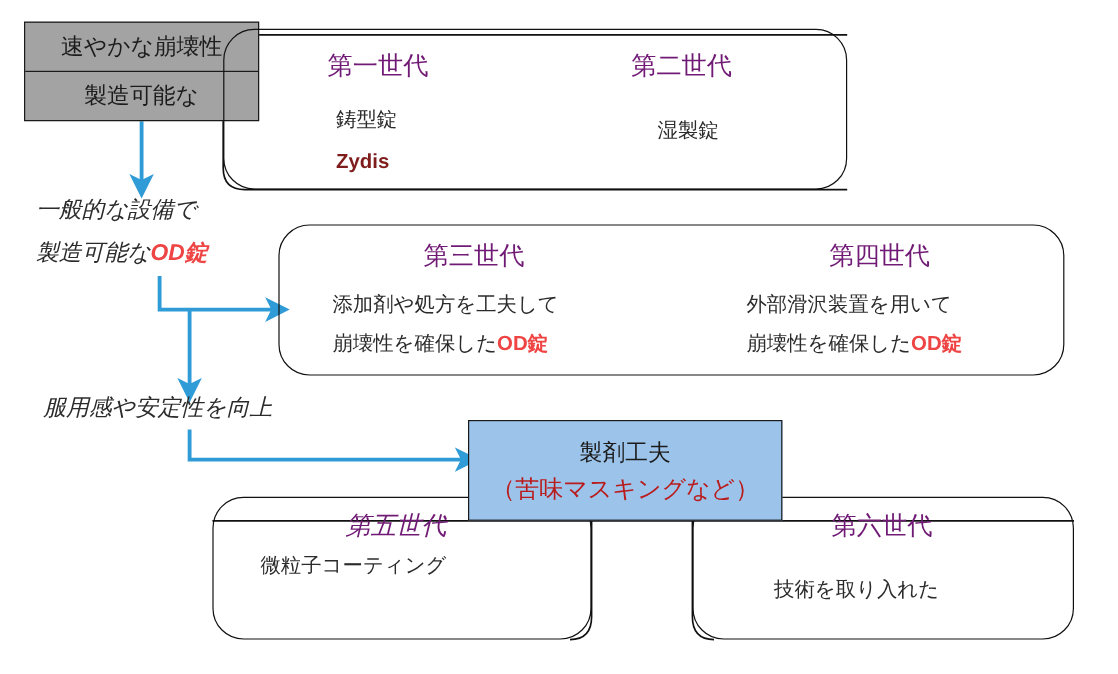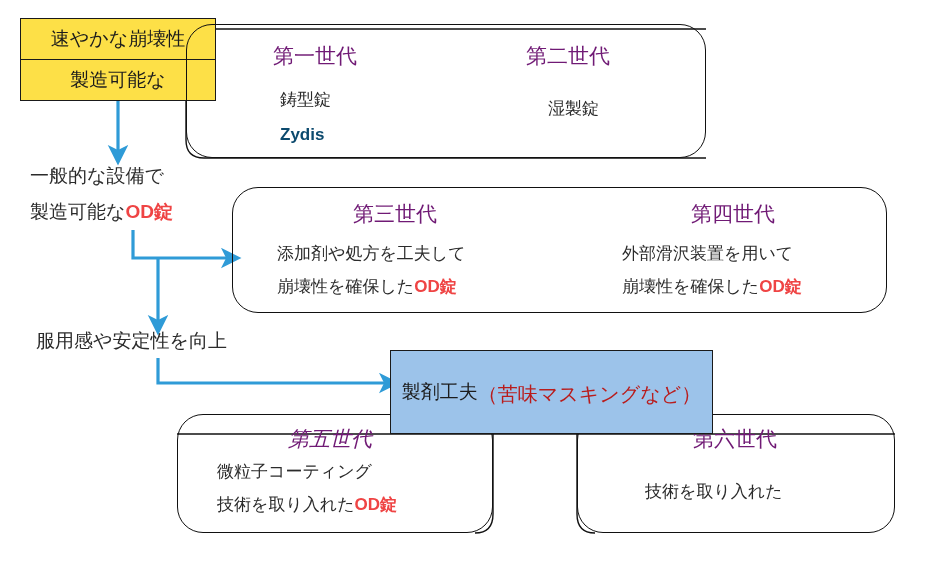--- a/index.html
+++ b/index.html
@@ -38,21 +38,21 @@
   .bluebox {
     position: absolute;
     box-sizing: border-box;
     border: 1.2px solid #1a1a1a;
     background: #9cc3ea;
   }
   .bluebox-split {
     position: absolute;
     box-sizing: border-box;
     border: 1.2px solid #1a1a1a;
-    background: #fde047;
+    background: #a3a3a3;
   }
   .bluebox-split .half {
     box-sizing: border-box;
     height: 50%;
     display: flex;
     align-items: center;
     justify-content: center;
   }
   .bluebox-split .half.top {
     border-bottom: 1.2px solid #1a1a1a;
@@ -69,26 +69,27 @@
     font-weight: 400;
   }
   .gen-sub {
     font-size: 17px;
     color: #2b2b2b;
     font-weight: 400;
     text-align: right;
   }
   .gen-sub-b {
     font-size: 17px;
-    color: #0c4a6e;
+    color: #7f1d1d;
     font-weight: 700;
   }
   .side-label {
     font-size: 19px;
     color: #2b2b2b;
+    font-style: italic;
   }
   .blue-label {
     font-size: 19px;
     color: #1c1c1c;
   }
   .blue-label-s {
     font-size: 20px;
     color: #b91c1c;
   }
   .ctr {
@@ -165,26 +166,23 @@
   <div class="t gen-title ctr" style="left:733px; top:200px;">第四世代</div>
   <div class="t gen-sub mixed" style="left:622px; top:276px;">
     <span>崩壊性を確保した</span><b>OD錠</b>
   </div>
 
   <div class="rbox" style="left:177px; top:414px; width:316px; height:119px;"></div>
   <div class="rbox" style="left:577px; top:414px; width:318px; height:119px;"></div>
 
   <div class="t gen-title ctr" style="left:330px; top:425px;font-style:italic;">第五世代</div>
   <div class="t gen-sub" style="left:217px; top:461px;">微粒子コーティング</div>
-  <div class="t gen-sub mixed" style="left:217px; top:494px;">
-    <span>技術を取り入れた</span><b>OD錠</b>
-  </div>
 
   <div class="t gen-title ctr" style="left:735px; top:425px;">第六世代</div>
   <div class="t gen-sub" style="left:645px; top:481px;">技術を取り入れた</div>
 
-  <div class="bluebox" style="left:390px; top:350px; width:323px; height:84px;
-       display:flex; flex-direction:row; align-items:center; justify-content:center;text-align:right;">
+  <div class="bluebox" style="left:390px; top:350px; width:262px; height:84px;
+       display:flex; flex-direction:column; align-items:center; justify-content:center;text-align:right;">
     <span class="blue-label">製剤工夫</span>
     <span class="blue-label-s" style="margin-top:4px;">（苦味マスキングなど）</span>
   </div>
 
 </div>
 
 </body></html>

